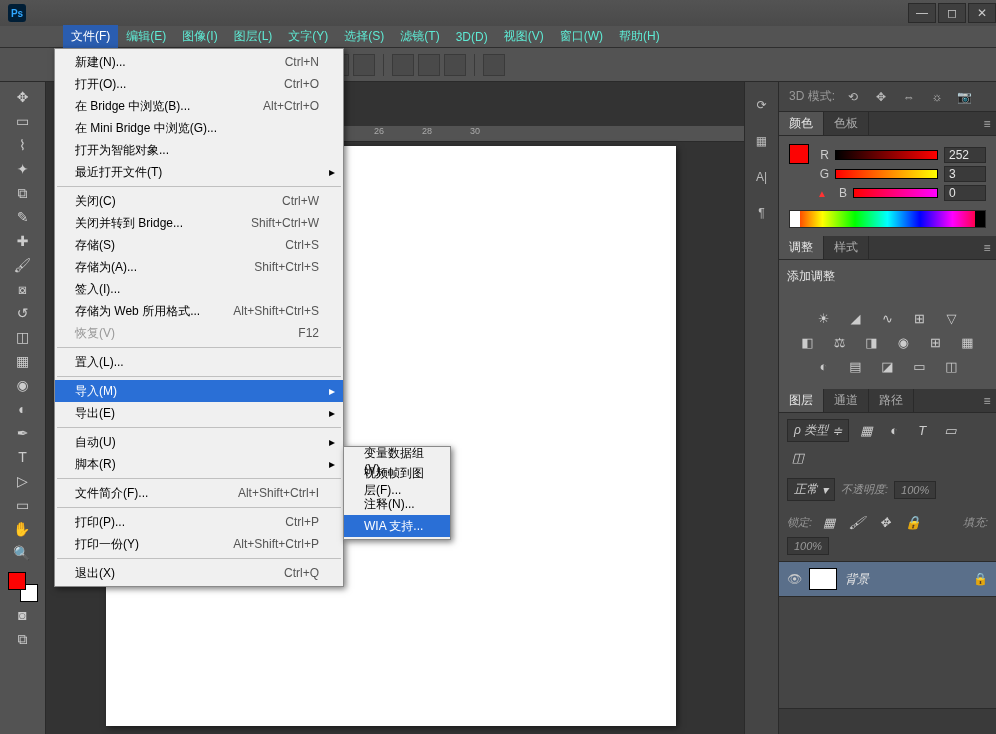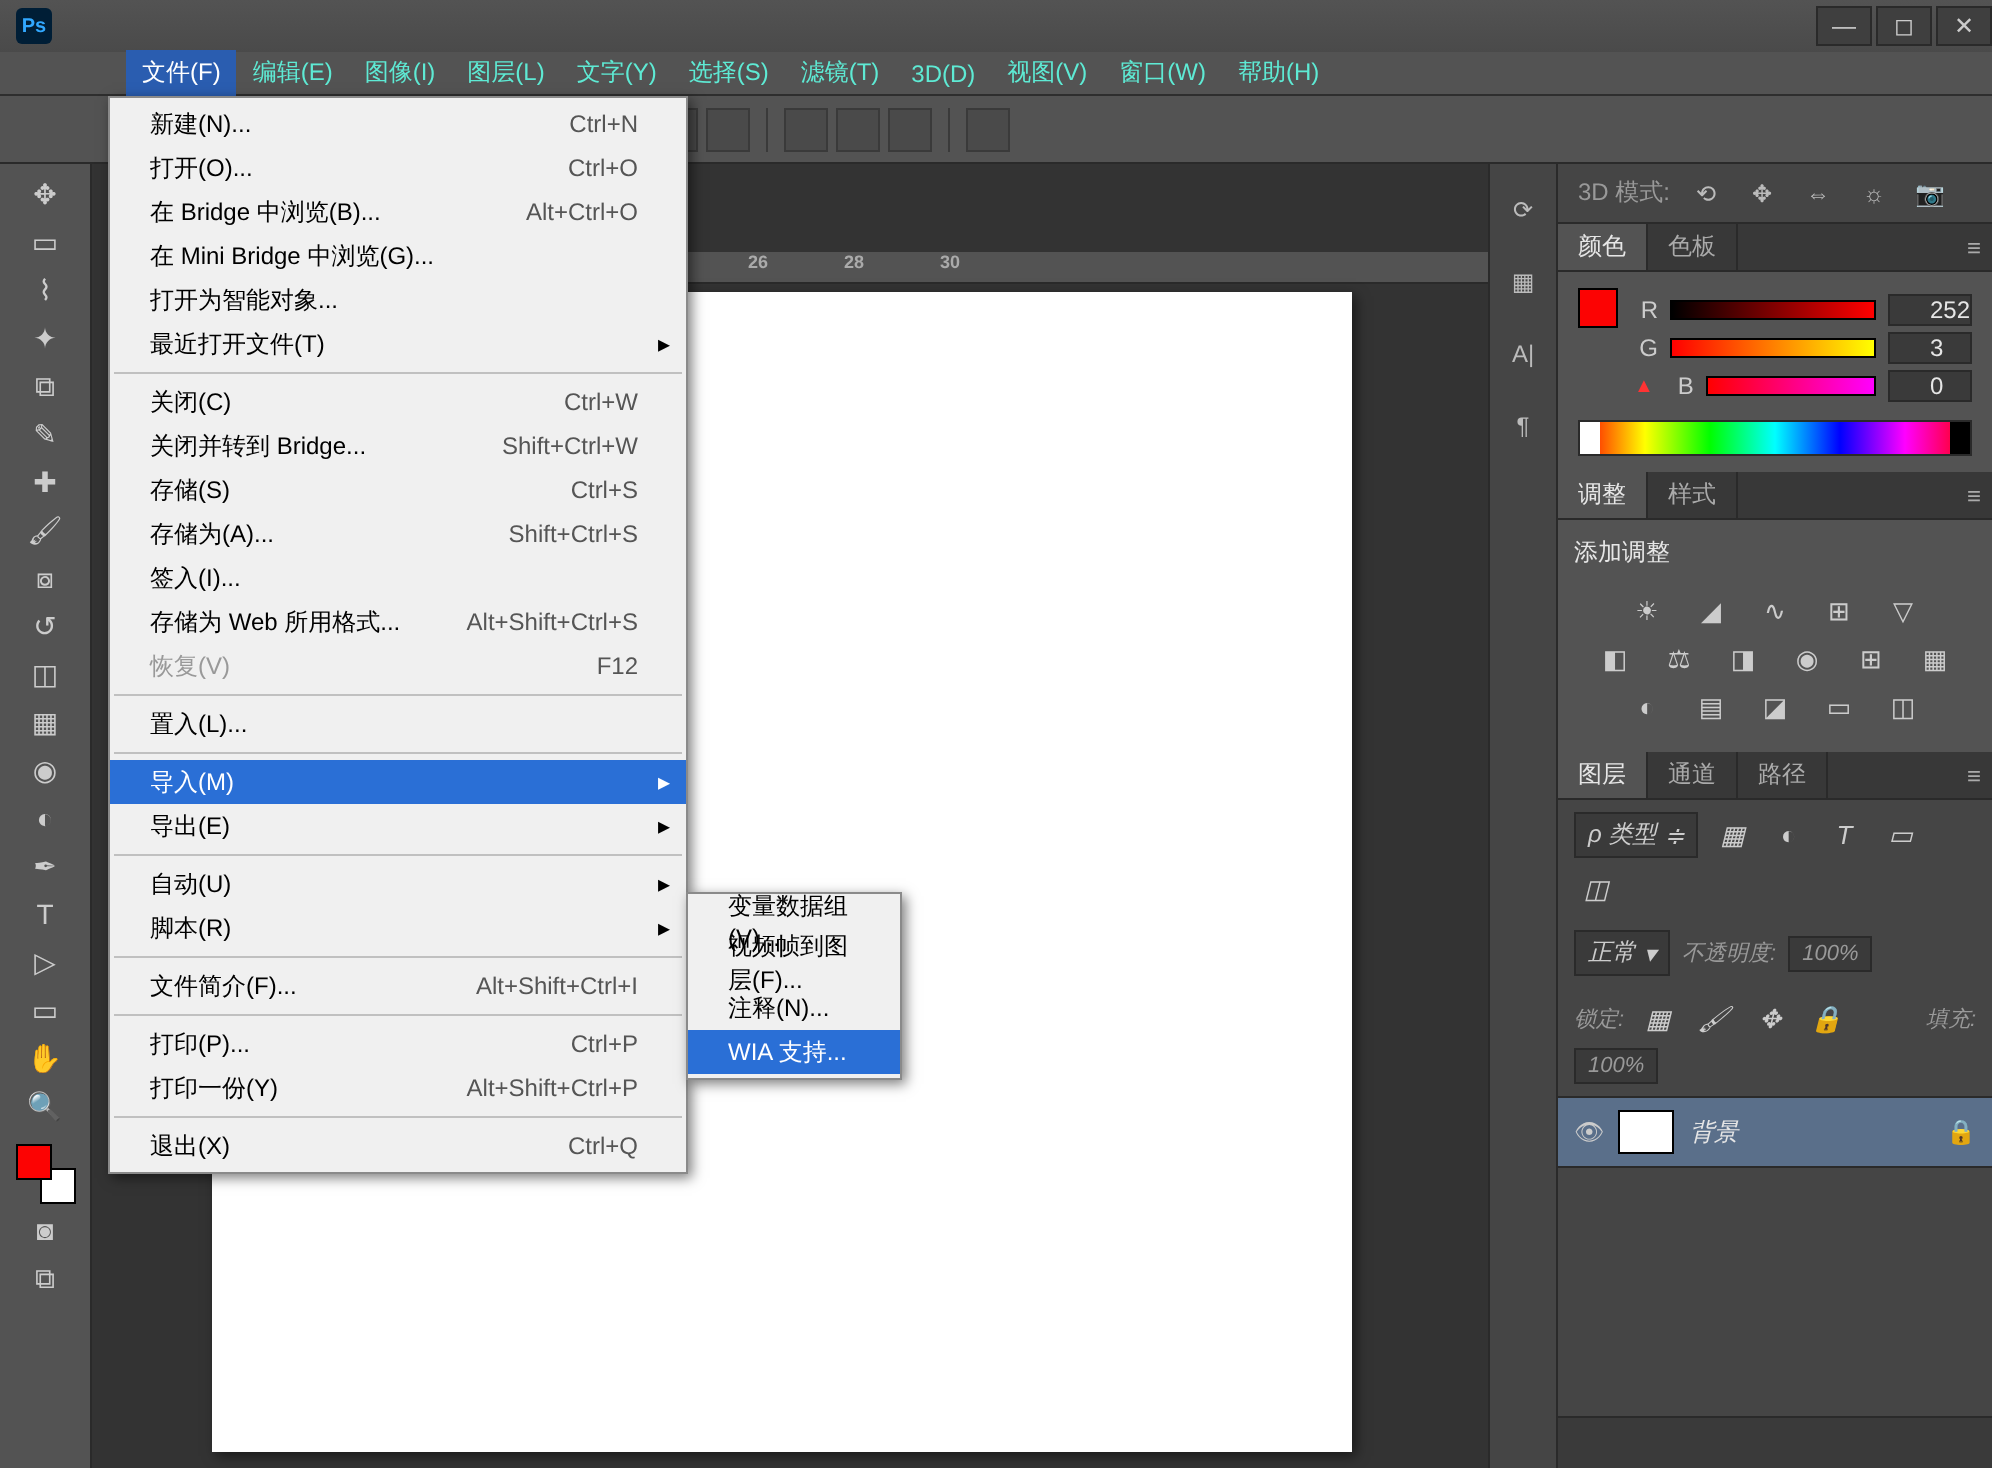--- a/index.html
+++ b/index.html
@@ -14,37 +14,37 @@
 .optionsbar { height:34px; background:#535353; border-bottom:1px solid #2a2a2a; display:flex; align-items:center; padding-left:54px; gap:4px; }
 .opt-ico { width:22px; height:22px; border:1px solid #3a3a3a; background:#4a4a4a; }
 .opt-sep { width:1px; height:22px; background:#3a3a3a; margin:0 4px; }
 .main { display:flex; height:652px; }
 .toolbox { width:46px; background:#535353; border-right:1px solid #2a2a2a; display:flex; flex-direction:column; align-items:center; padding-top:4px; gap:2px; }
 .tool { width:24px; height:22px; display:flex; align-items:center; justify-content:center; color:#ccc; font-size:14px; }
 .fgbg { position:relative; width:30px; height:30px; margin-top:6px; }
 .fg { position:absolute; width:18px; height:18px; background:#fc0303; border:1px solid #000; left:0; top:0; }
 .bg { position:absolute; width:18px; height:18px; background:#fff; border:1px solid #000; right:0; bottom:0; }
 .canvas-area { flex:1; background:#333; position:relative; overflow:hidden; }
-.ruler-h { position:absolute; top:44px; left:20px; right:0; height:16px; background:#535353; border-bottom:1px solid #2a2a2a; display:flex; overflow:hidden; padding-left:20px;font-weight:bold;}
+.ruler-h { position:absolute; top:44px; left:20px; right:0; height:16px; background:#535353; border-bottom:1px solid #2a2a2a; display:flex; overflow:hidden; padding-left:20px;}
 .ruler-h span { width:48px; color:#aaa; font-size:9px; }
 .doc { position:absolute; left:60px; top:64px; width:570px; height:580px; background:#fff; box-shadow:2px 2px 6px rgba(0,0,0,0.5); }
 .right { width:252px; background:#454545; border-left:1px solid #2a2a2a; display:flex; }
 .icon-strip { width:34px; background:#454545; border-right:1px solid #2a2a2a; display:flex; flex-direction:column; align-items:center; padding-top:14px; gap:18px; }
 .strip-ico { width:20px; height:18px; color:#bbb; display:flex; align-items:center; justify-content:center; }
 .panels { flex:1; display:flex; flex-direction:column; }
 .panel-tabs { height:24px; background:#383838; display:flex; align-items:stretch; border-bottom:1px solid #2a2a2a; }
 .ptab { padding:4px 10px; color:#aaa; background:#383838; border-right:1px solid #2a2a2a; display:flex; align-items:center; }
 .ptab.act { background:#535353; color:#e6e6e6; }
 .ptab-menu { margin-left:auto; width:18px; display:flex; align-items:center; justify-content:center; color:#aaa; }
 
 .color-panel { padding:8px 10px; background:#535353; }
 .rgb-row { display:flex; align-items:center; gap:6px; margin:3px 0; }
 .rgb-label { width:12px; text-align:right; color:#ccc; }
 .rgb-slider { flex:1; height:10px; border:1px solid #000; }
-.rgb-val { width:42px; height:16px; background:#3a3a3a; border:1px solid #2a2a2a; color:#e6e6e6; padding-left:20px; }
+.rgb-val { width:42px; height:16px; background:#3a3a3a; border:1px solid #2a2a2a; color:#e6e6e6; padding-left:4px; }
 .swatch-pair { display:flex; gap:2px; align-items:flex-start; }
 .swatch-big { width:20px; height:20px; background:#fc0303; border:1px solid #000; }
 .spectrum { height:18px; margin-top:6px; background:linear-gradient(to right,#ff0000,#ffff00,#00ff00,#00ffff,#0000ff,#ff00ff,#ff0000); border:1px solid #2a2a2a; position:relative; }
 .spectrum::before { content:''; position:absolute; left:0; top:0; width:10px; height:100%; background:#fff; }
 .spectrum::after { content:''; position:absolute; right:0; top:0; width:10px; height:100%; background:#000; }
 
 .adjust { padding:8px; background:#535353; }
 .adj-row { display:flex; justify-content:center; gap:10px; margin:6px 0; }
 .adj-ico { width:22px; height:18px; color:#ccc; display:flex; align-items:center; justify-content:center; font-size:13px; }
 
@@ -212,21 +212,21 @@
         </div>
         <div class="spectrum"></div>
       </div>
 
       <div class="panel-tabs">
         <div class="ptab act">调整</div>
         <div class="ptab">样式</div>
         <div class="ptab-menu">≡</div>
       </div>
       <div class="adjust">
-        <div style="margin-bottom:11px">添加调整</div>
+        <div style="margin-bottom:24px">添加调整</div>
         <div class="adj-row">
           <span class="adj-ico">☀</span>
           <span class="adj-ico">◢</span>
           <span class="adj-ico">∿</span>
           <span class="adj-ico">⊞</span>
           <span class="adj-ico">▽</span>
         </div>
         <div class="adj-row">
           <span class="adj-ico">◧</span>
           <span class="adj-ico">⚖</span>

